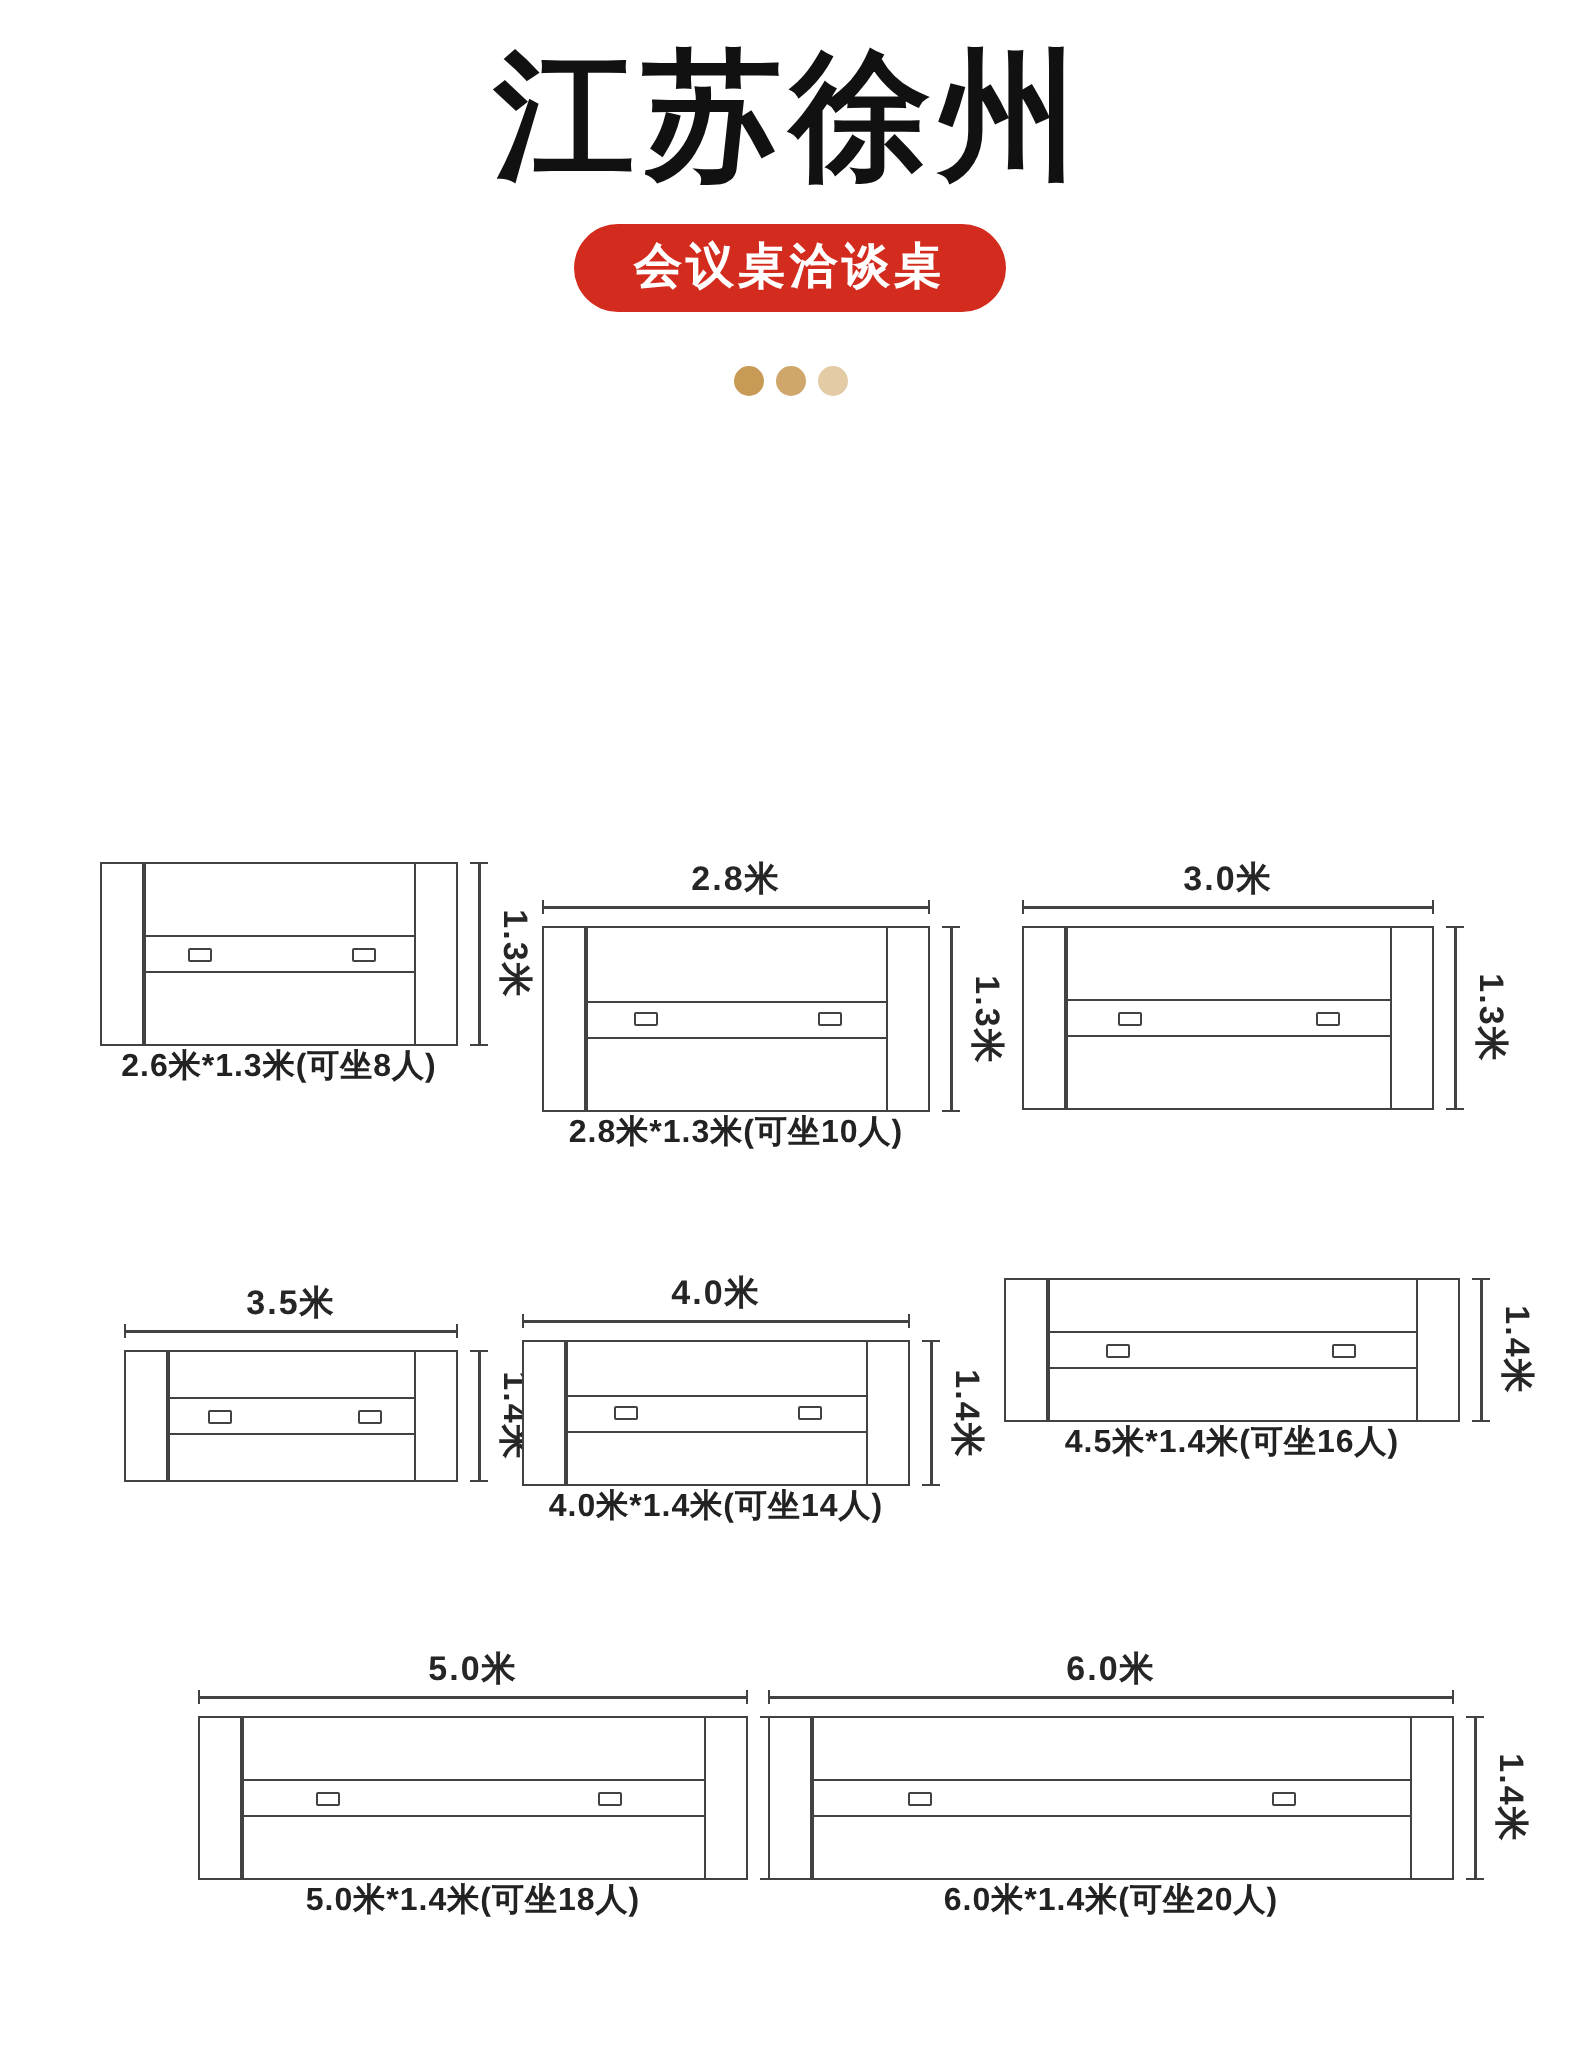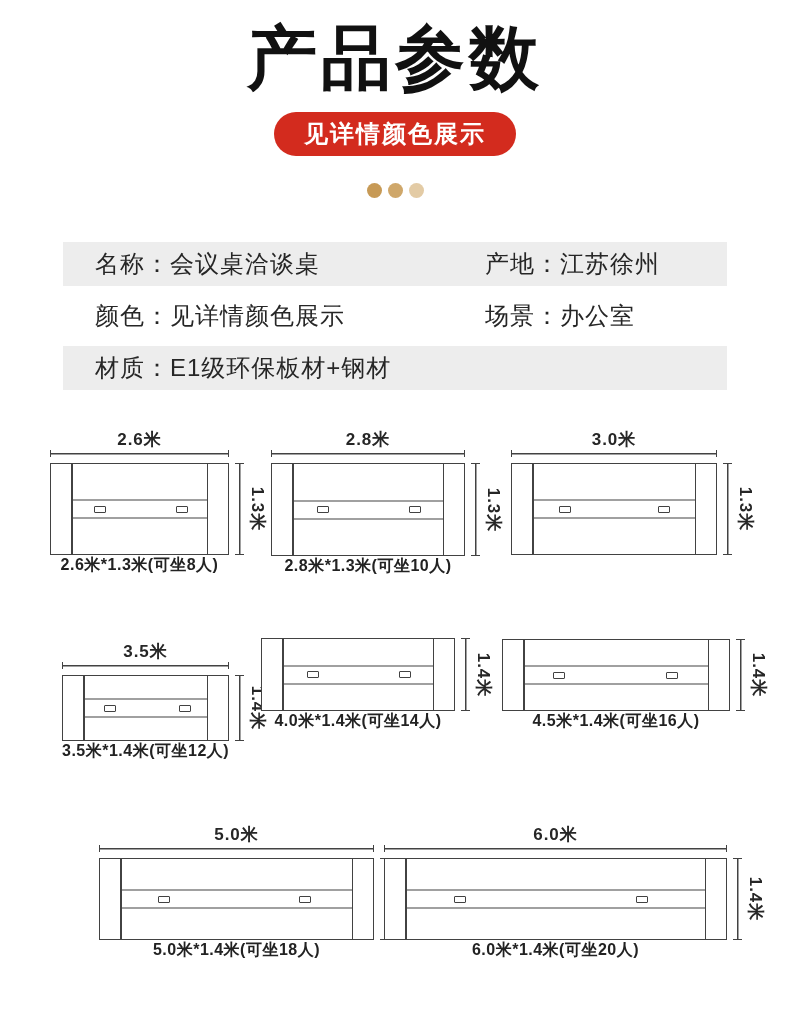--- a/index.html
+++ b/index.html
@@ -57,52 +57,35 @@
   .dim-v-label{position:absolute;left:4px;top:50%;transform:translateY(-50%) rotate(90deg);
                font-size:17px;font-weight:600;white-space:nowrap;color:var(--text);letter-spacing:1px;}
   .caption{text-align:center;font-size:16px;font-weight:700;
            color:#222;white-space:nowrap;letter-spacing:0.5px;}
 </style>
 </head>
 <body>
 
 <div class="page">
 
-  <div class="title">产品参数</div>
+  <div class="title">江苏徐州</div>
 
   <div class="badge-wrap">
-    <span class="badge">见详情颜色展示</span>
+    <span class="badge">会议桌洽谈桌</span>
   </div>
 
   <div class="dots">
     <span class="dot" style="background: rgb(199, 154, 86);"></span>
     <span class="dot" style="background: rgb(207, 167, 106);"></span>
     <span class="dot" style="background: rgb(227, 203, 165);"></span>
   </div>
 
-  <div class="specs">
-    <div class="spec-row shaded">
-      <div class="cell-l">名称：会议桌洽谈桌</div>
-      <div class="cell-r">产地：江苏徐州</div>
-    </div>
-    <div class="spec-row">
-      <div class="cell-l">颜色：见详情颜色展示</div>
-      <div class="cell-r">场景：办公室</div>
-    </div>
-    <div class="spec-row shaded">
-      <div class="cell-full">材质：E1级环保板材+钢材</div>
-    </div>
-  </div>
 
   <div id="diagrams">
       <div class="diagram" style="left: 50px; top: 431px; width: 219px;">
-    <div class="dim-h" style="width: 179px;">
-      <span class="dim-h-label">2.6米</span>
-      <div class="dim-h-line"></div>
-    </div>
     <div class="box-row">
       <div class="tbox" style="width: 179px; height: 92px;">
         <div class="panel pl"></div>
         <div class="panel pr"></div>
         <div class="band">
           <span class="grommet g1"></span>
           <span class="grommet g2"></span>
         </div>
       </div>
       <div class="dim-v">
@@ -165,23 +148,26 @@
         <div class="band">
           <span class="grommet g1"></span>
           <span class="grommet g2"></span>
         </div>
       </div>
       <div class="dim-v">
         <div class="dim-v-line"></div>
         <span class="dim-v-label">1.4米</span>
       </div>
     </div>
-    <div class="caption" style="width: 167px;">3.5米*1.4米(可坐12人)</div>
   </div>
       <div class="diagram" style="left: 261px; top: 638px; width: 234px;">
+    <div class="dim-h" style="width: 194px;">
+      <span class="dim-h-label">4.0米</span>
+      <div class="dim-h-line"></div>
+    </div>
     <div class="box-row">
       <div class="tbox" style="width: 194px; height: 73px;">
         <div class="panel pl"></div>
         <div class="panel pr"></div>
         <div class="band">
           <span class="grommet g1"></span>
           <span class="grommet g2"></span>
         </div>
       </div>
       <div class="dim-v">

